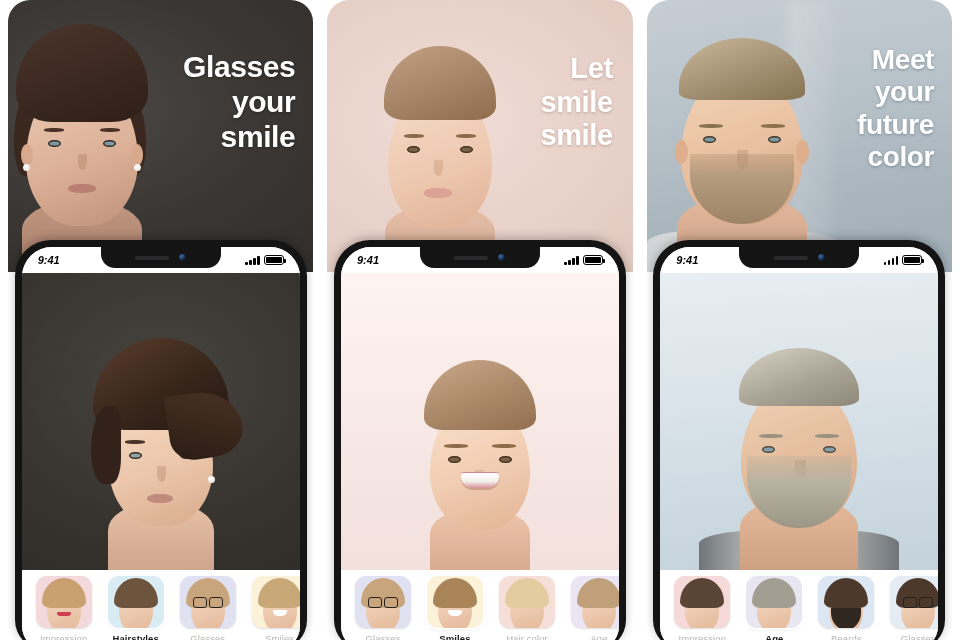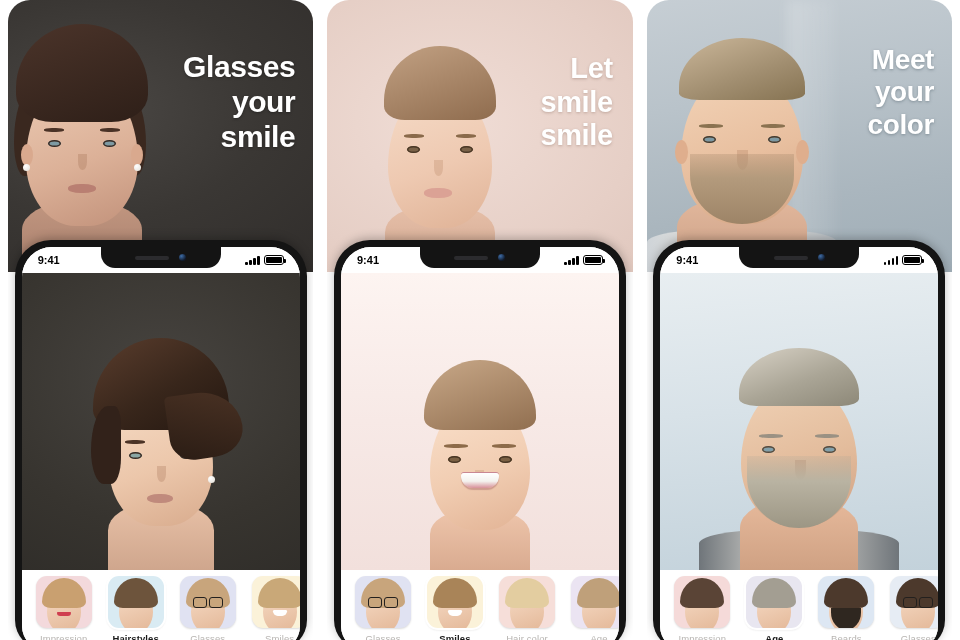--- a/index.html
+++ b/index.html
@@ -115,21 +115,21 @@
     z-index:6;
   }
   .screen {
     position:relative; width:100%; height:100%;
     background:#fff; border-radius:30px 30px 24px 24px; overflow:hidden;
   }
 
   .statusbar {
     position:relative; height:26px; background:#fff; z-index:5;
     display:flex; align-items:center; justify-content:space-between;
-    padding:0 16px; font-size:11px; font-weight:bold; color:#000;
+    padding:0 16px; font-size:11px; font-weight:bold; color:#000;font-style:italic;
   }
   .notch {
     position:absolute; left:50%; top:0; transform:translateX(-50%);
     width:120px; height:21px; background:#141414;
     border-radius:0 0 14px 14px; z-index:6;
     display:flex; align-items:center; justify-content:center; gap:10px;
   }
   .speaker { width:34px; height:4px; border-radius:3px; background:#2b2b2e; }
   .camera { width:7px; height:7px; border-radius:50%;
             background:radial-gradient(circle at 35% 30%, #3f6ea8, #101a2c 70%); }
@@ -443,20 +443,21 @@
           <div class="mouth" style="left:44px;top:110px;width:32px;height:8px;background:#c08a78;"></div>
           <div class="ear" style="left:-6px;top:68px;width:13px;height:24px;background:#dfae8d;"></div>
           <div class="ear" style="right:-6px;top:68px;width:13px;height:24px;background:#dfae8d;"></div>
         </div>
         <div class="beard f3-beard"></div>
         <div class="hair f3-hair"></div>
       </div>
       <div class="headline hl-3">
         <div>Meet</div>
         <div>your</div>
+        <div>future</div>
         <div>color</div>
       </div>
     </div>
 
     <div class="phone">
       <div class="screen">
         <div class="statusbar">
           <span>9:41</span>
           <div class="notch">
             <span class="speaker"></span>

